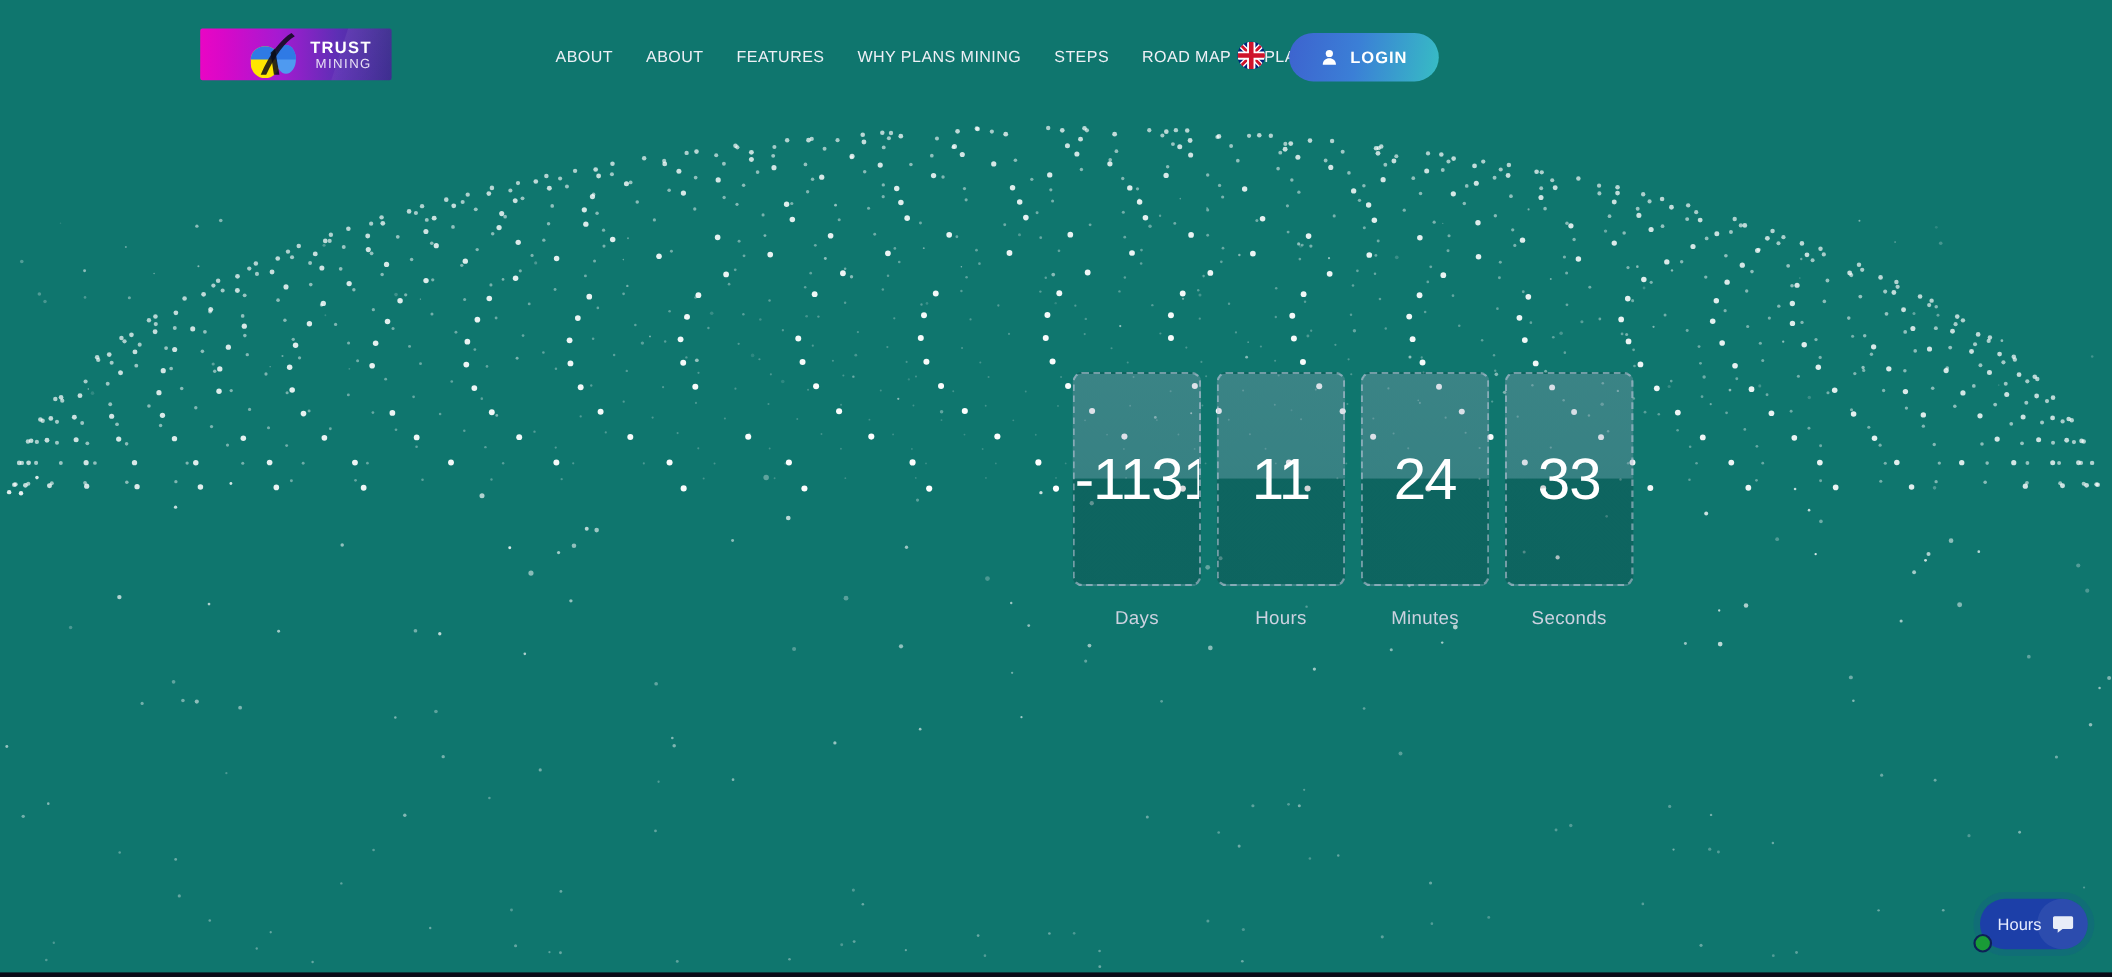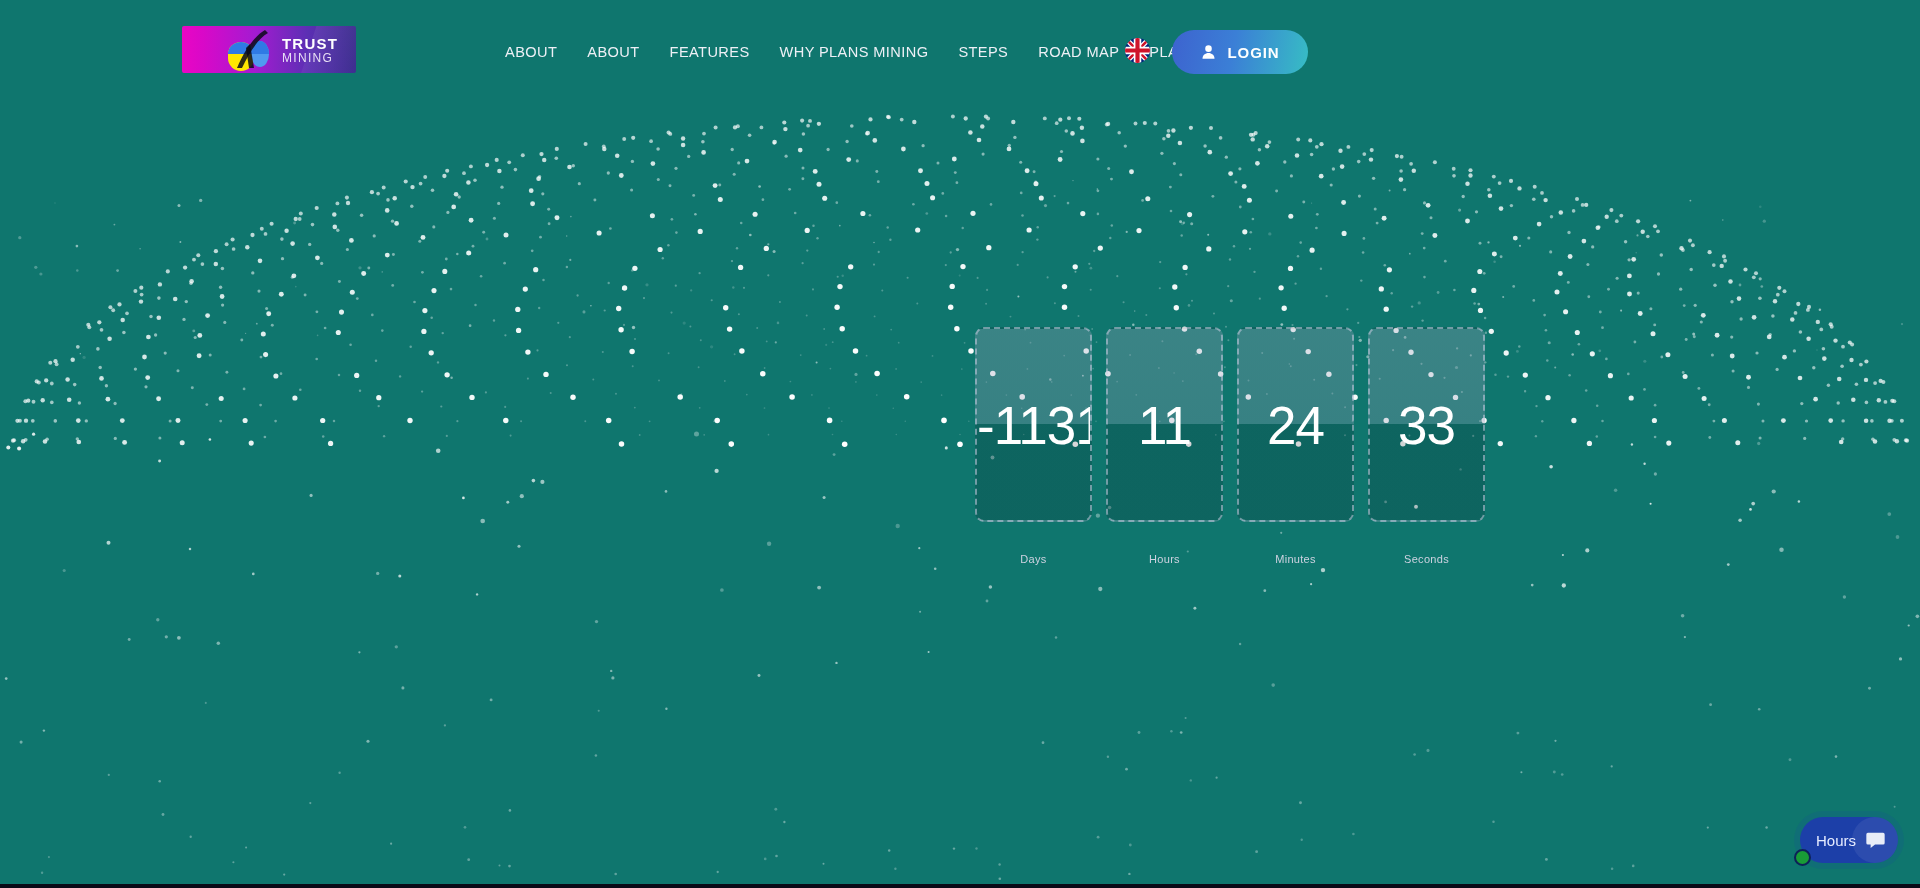--- a/index.html
+++ b/index.html
@@ -65,20 +65,21 @@
     font-weight:bold;
     letter-spacing:1.2px;
   }
   .logo-text .t2 {
     display:block;
     color:#e8e0f5;
     font-size:12px;
     font-weight:400;
     letter-spacing:1.3px;
     margin-top:1px;
+    text-align:right;
   }
 
   .nav {
     position:absolute; left:490px; top:44px;
     display:flex; align-items:center; gap:0px;
     z-index:31;
   }
   .nav a {
     color:#eef0f6;
     font-size:14.6px;
@@ -113,21 +114,21 @@
     display:flex; align-items:center; justify-content:center;
     gap:12px;
     cursor:pointer;
     z-index:31;
   }
   .login-btn .person-icon { display:block; width:15px; height:16px; }
 
   
   .countdown {
     position:absolute;
-    left:975px; top:327px;
+    left:975px; top:338px;
     display:flex;
     gap:14px;
     z-index:20;
   }
   .cd-unit { width:117px; }
   .cd-box {
     position:relative;
     width:117px; height:195px;
     border:2px dashed rgba(200,205,225,0.55);
     border-radius:9px;
@@ -145,24 +146,24 @@
     transform:translateY(-50%);
     text-align:center;
     color:#ffffff;
     font-size:53px;
     font-weight:400;
     line-height:1;
     letter-spacing:-1px;
     white-space:nowrap;
   }
   .cd-label {
-    margin-top:31px;
+    margin-top:19px;
     text-align:center;
     color:#cdd2e0;
-    font-size:11px;
+    font-size:17px;
     letter-spacing:0.3px;
   }
 
   
   .chat-widget {
     position:absolute;
     left:1800px; top:817px;
     width:98px; height:46px;
     border-radius:23px;
     background:#1c3fa8;

